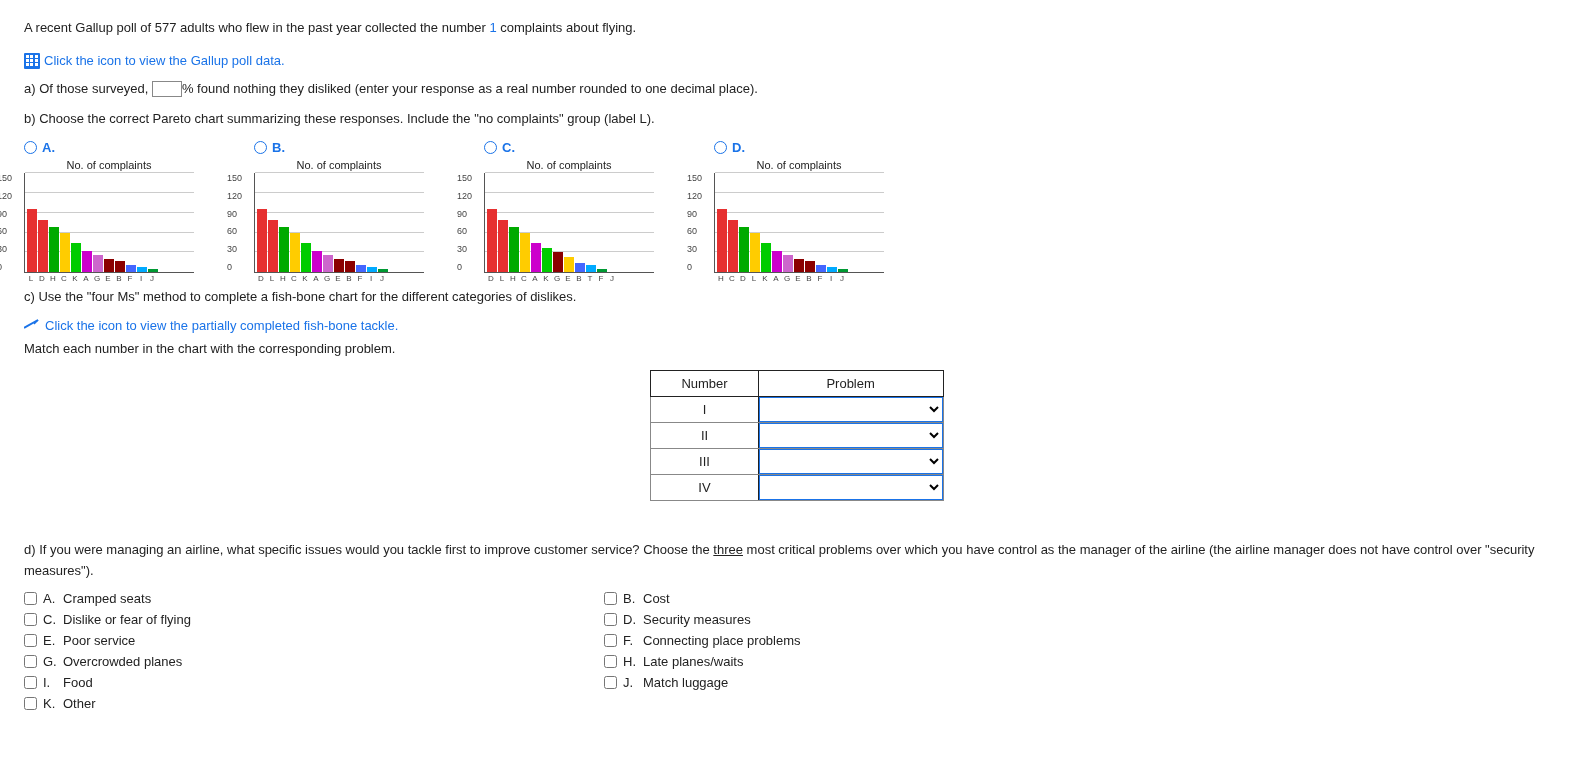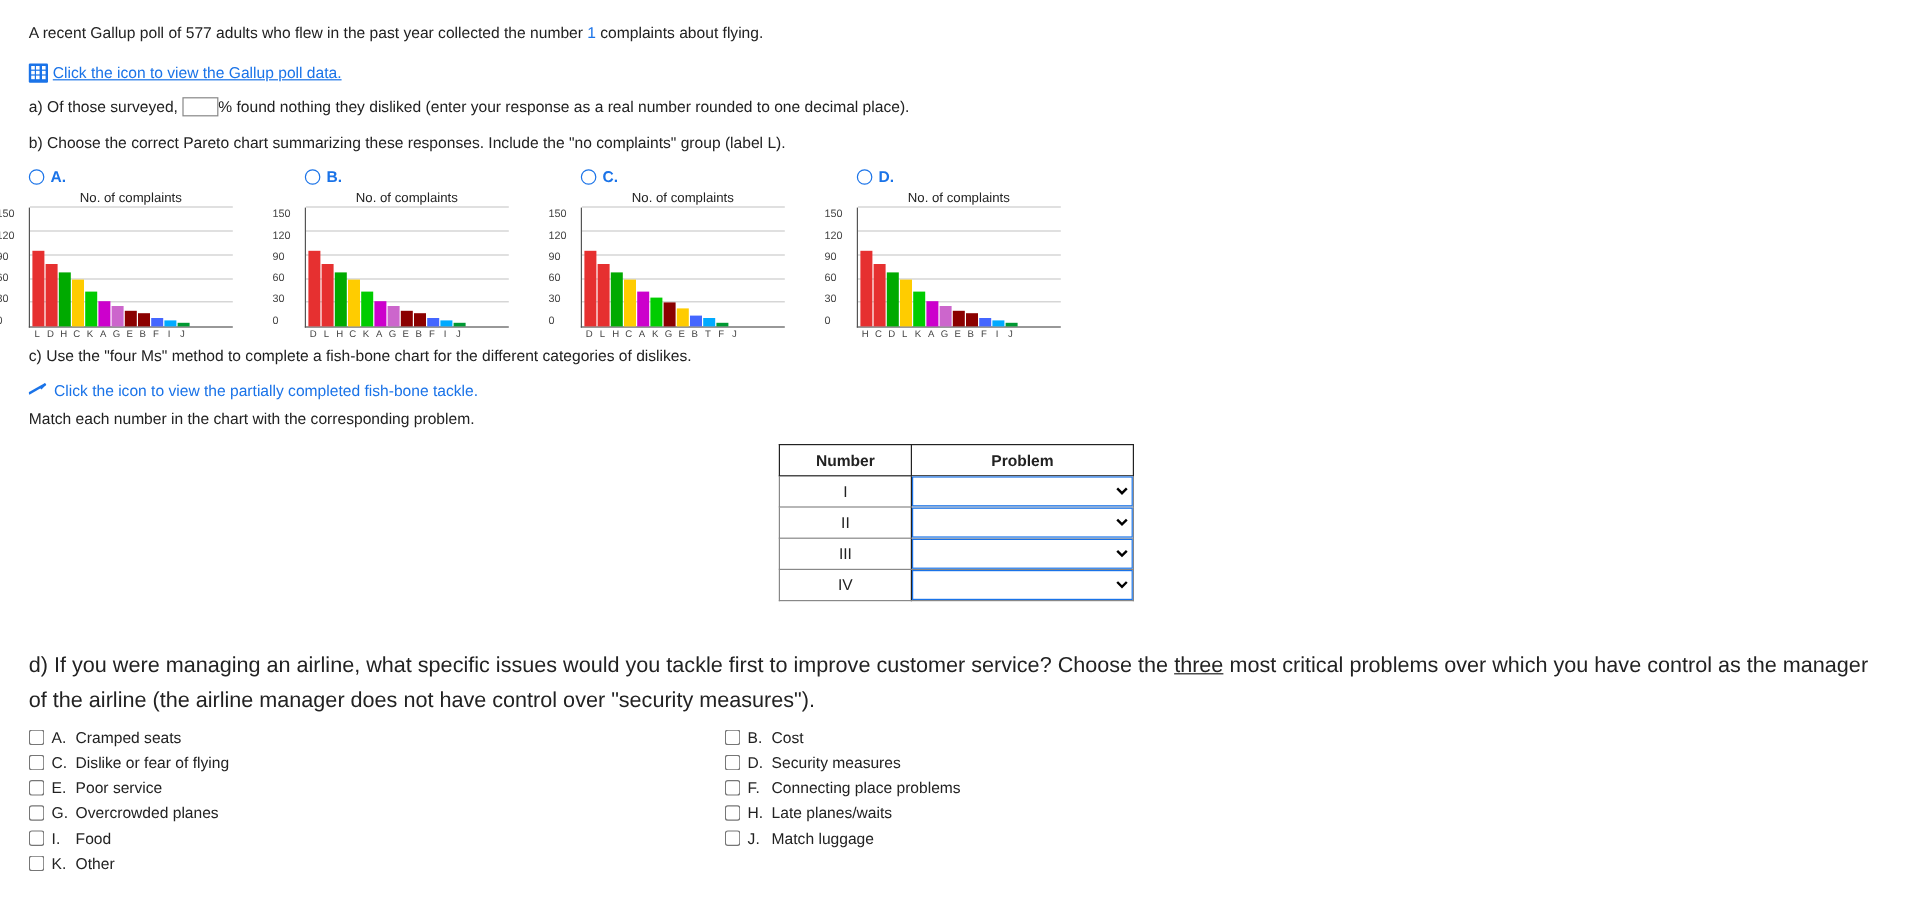--- a/index.html
+++ b/index.html
@@ -7,21 +7,21 @@
       font-family: Arial, sans-serif;
       font-size: 13px;
       color: #222;
       background: #fff;
       padding: 18px 24px;
       width: 1594px;
       min-height: 767px;
     }
     .intro-text { margin-bottom: 8px; line-height: 1.5; }
     .highlight { color: #1a73e8; }
-    .icon-link { color: #1a73e8; cursor: pointer; display: inline-flex; align-items: center; gap: 4px; margin-bottom: 10px; text-decoration: underline; }
+    .icon-link { color: #1a73e8; cursor: pointer; display: inline-flex; align-items: center; gap: 4px; margin-bottom: 10px; }
     .question { margin-bottom: 10px; line-height: 1.6; }
     .italic { }
 
     
     .chart-options-row {
       display: flex;
       flex-direction: row;
       gap: 60px;
       margin: 10px 0 18px 0;
       align-items: flex-start;
@@ -106,21 +106,21 @@
       justify-content: center;
       margin: 14px 0 16px 0;
     }
     .match-table {
       border-collapse: collapse;
       min-width: 260px;
     }
     .match-table th {
       border: 1.5px solid #222;
       padding: 5px 30px;
-      font-weight: bold;
+      font-weight: normal;
       font-size: 13px;
       background: #fff;
     }
     .match-table td {
       border: 1px solid #888;
       padding: 3px 10px;
       font-size: 13px;
       text-align: center;
     }
     .match-table td.num-cell {
@@ -157,21 +157,21 @@
     }
     .checkbox-item input[type="checkbox"] {
       width: 13px; height: 13px;
       cursor: pointer;
     }
     .checkbox-letter {
       font-weight: normal;
       min-width: 14px;
     }
     .section-d-text {
-      font-size: 18px;
+      font-size: 13px;
       line-height: 1.6;
       margin-bottom: 8px;
       margin-top: 39px;
     }
     .underline { text-decoration: underline; }
 
     .fish-link {
       color: #1a73e8;
       cursor: pointer;
       display: inline-flex;

